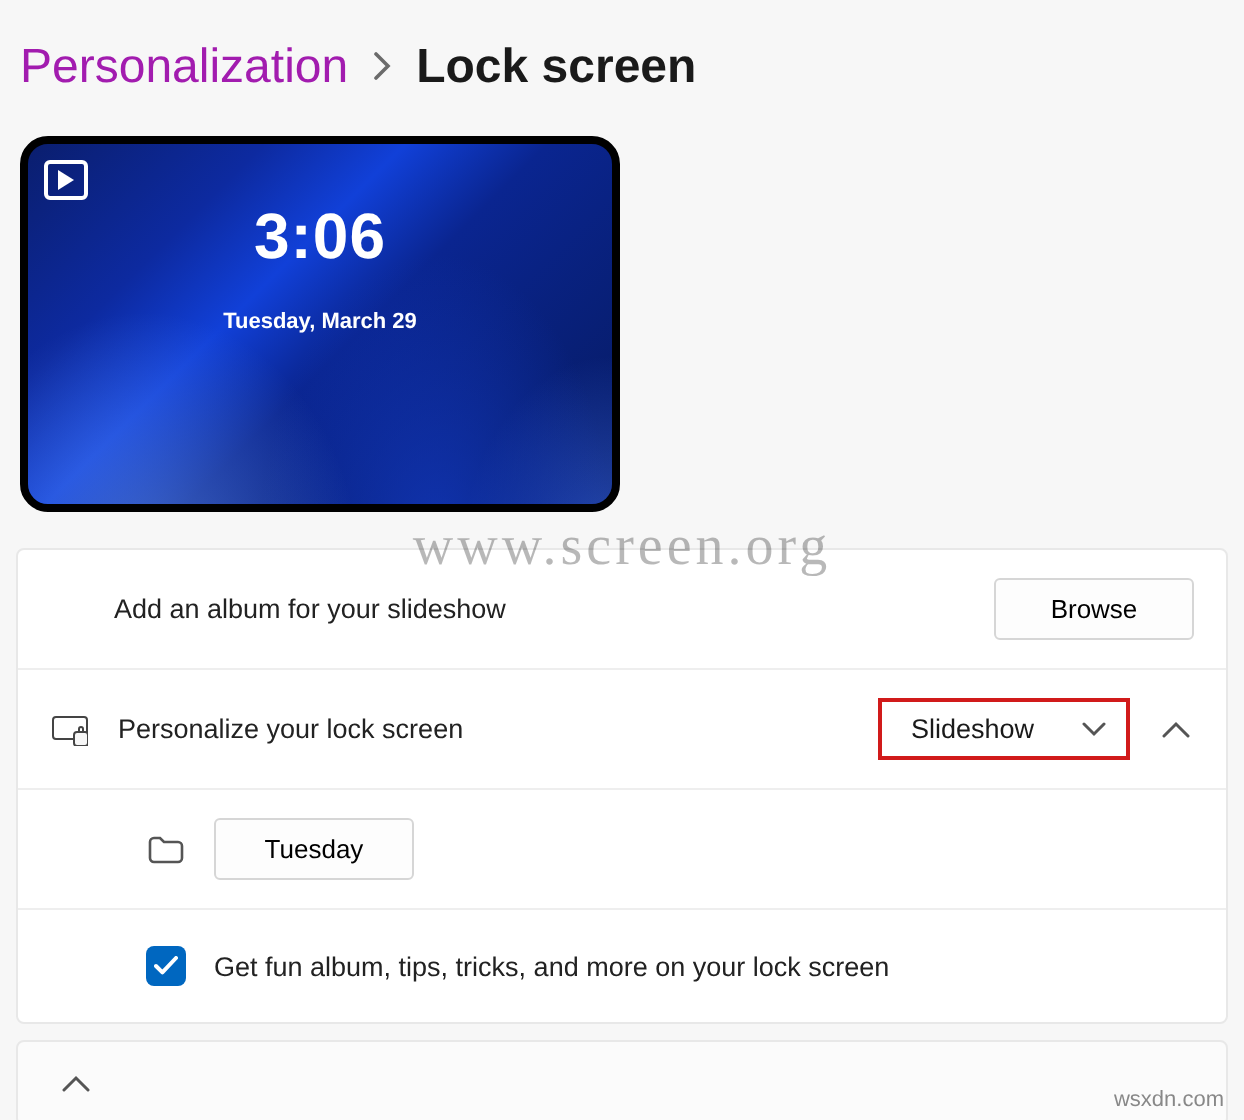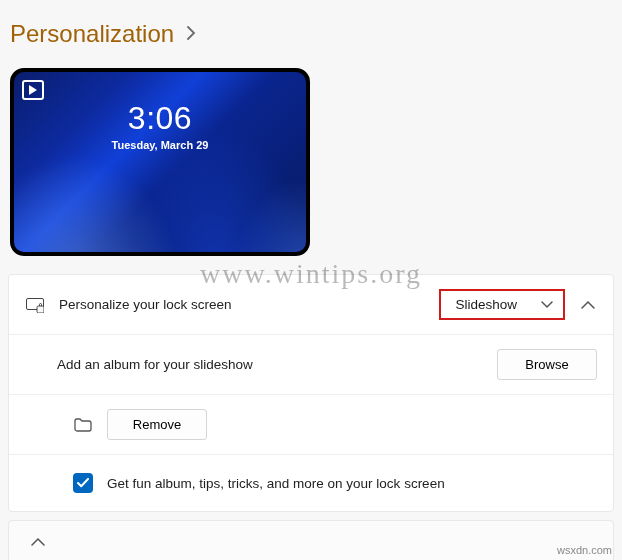--- a/index.html
+++ b/index.html
@@ -13,21 +13,21 @@
     position: relative;
   }
   .breadcrumb {
     display: flex;
     align-items: center;
     gap: 12px;
     padding: 20px 10px 16px 10px;
   }
   .breadcrumb .parent {
     font-size: 24px;
-    color: #a16207;
+    color: #a21caf;
     font-weight: 400;
   }
   .breadcrumb .sep {
     font-size: 18px;
     color: #6b6b6b;
   }
   .breadcrumb .current {
     font-size: 24px;
     font-weight: 600;
     color: #1a1a1a;
@@ -64,22 +64,22 @@
     justify-content: center;
   }
   .preview .play svg { fill: #fff; }
   .preview .clock {
     position: absolute;
     top: 28px;
     left: 0; right: 0;
     text-align: center;
     color: #fff;
   }
-  .preview .time { font-size: 32px; font-weight: 400; letter-spacing: 0.5px; }
-  .preview .date { font-size: 11px; font-weight: 600; margin-top: 2px; }
+  .preview .time { font-size: 32px; font-weight: 700; letter-spacing: 0.5px; }
+  .preview .date { font-size: 11px; font-weight: 600; margin-top: 18px; }
 
   .card {
     margin: 0 8px;
     background: #fff;
     border: 1px solid #e8e8e8;
     border-radius: 4px;
   }
   .row {
     display: flex;
     align-items: center;
@@ -155,35 +155,41 @@
 </head>
 <body>
 
 <div class="breadcrumb">
   <span class="parent">Personalization</span>
   <span class="sep">
     <svg width="10" height="14" viewBox="0 0 10 14">
         <path d="M2 1l6 6-6 6" stroke="#6b6b6b" stroke-width="1.8" fill="none" stroke-linecap="round"></path>
       </svg>
   </span>
+  <span class="current">Lock screen</span>
 </div>
 
 <div class="preview">
   <div class="play">
     <svg width="8" height="10" viewBox="0 0 8 10">
         <path d="M0 0l8 5-8 5z"></path>
       </svg>
   </div>
   <div class="clock">
     <div class="time">3:06</div>
     <div class="date">Tuesday, March 29</div>
   </div>
 </div>
 
 <div class="card">
+
+  <div class="row sub">
+    <span class="label">Add an album for your slideshow</span>
+    <button class="btn">Browse</button>
+  </div>
 
   <div class="row">
     <span class="icon">
       <svg width="18" height="16" viewBox="0 0 18 16">
           <rect x="0.5" y="1.5" width="17" height="11" rx="1.5" stroke="#444" fill="none"></rect>
           <rect x="11" y="9" width="7" height="7" rx="1.5" fill="#f7f7f7" stroke="#444"></rect>
           <path d="M13.5 9V7.5a1 1 0 012 0V9" stroke="#444" fill="none"></path>
         </svg>
     </span>
     <span class="label">Personalize your lock screen</span>
@@ -195,32 +201,27 @@
           </svg>
       </span>
     </div>
     <span class="chev">
       <svg width="14" height="9" viewBox="0 0 14 9">
           <path d="M1 8l6-6 6 6" stroke="#555" stroke-width="1.5" fill="none" stroke-linecap="round"></path>
         </svg>
     </span>
   </div>
 
-  <div class="row sub">
-    <span class="label">Add an album for your slideshow</span>
-    <button class="btn">Browse</button>
-  </div>
-
   <div class="row sub2">
     <span class="icon">
       <svg width="18" height="14" viewBox="0 0 18 14">
           <path d="M1 3a2 2 0 012-2h3l2 2h7a2 2 0 012 2v6a2 2 0 01-2 2H3a2 2 0 01-2-2V3z" stroke="#555" fill="none" stroke-width="1.3"></path>
         </svg>
     </span>
-    <button class="btn">Remove</button>
+    <button class="btn">Tuesday</button>
   </div>
 
   <div class="row sub2">
     <div class="chk">
       <svg width="12" height="10" viewBox="0 0 12 10">
           <path d="M1 5l3.2 3.2L11 1" stroke="#fff" stroke-width="2" fill="none" stroke-linecap="round" stroke-linejoin="round"></path>
         </svg>
     </div>
     <span class="label">Get fun album, tips, tricks, and more on your lock screen</span>
   </div>
@@ -228,14 +229,14 @@
 </div>
 
 <div class="advanced">
   <span class="chev">
     <svg width="14" height="9" viewBox="0 0 14 9">
         <path d="M1 8l6-6 6 6" stroke="#555" stroke-width="1.5" fill="none" stroke-linecap="round"></path>
       </svg>
   </span>
 </div>
 
-<div class="watermark">www.wintips.org</div>
+<div class="watermark">www.screen.org</div>
 <div class="credit">wsxdn.com</div>
 
 </body></html>

